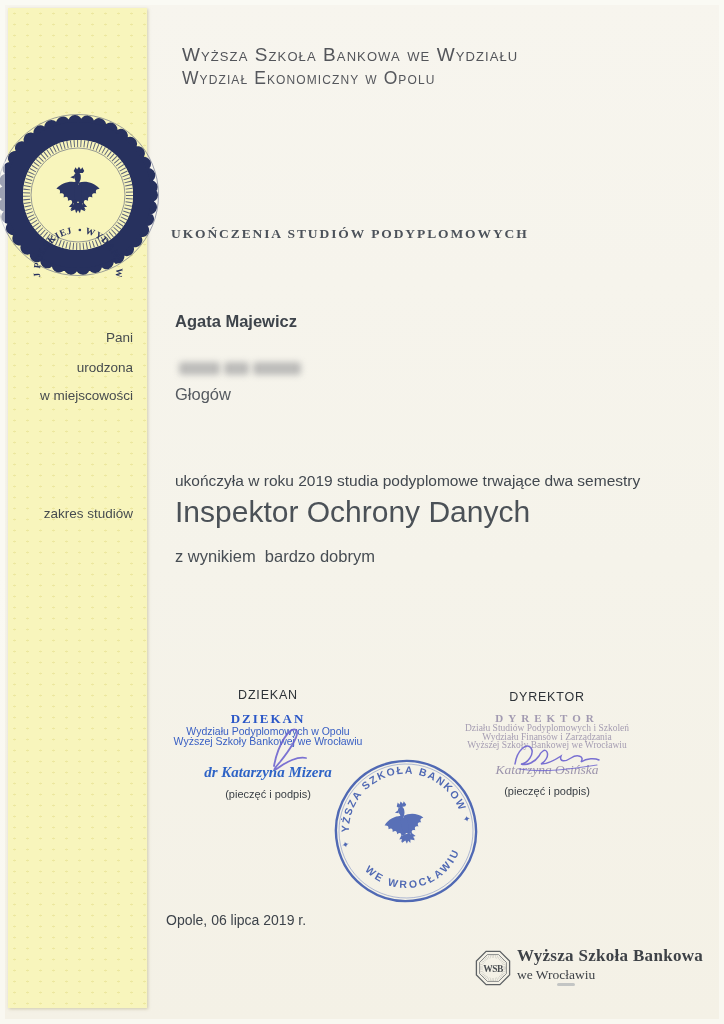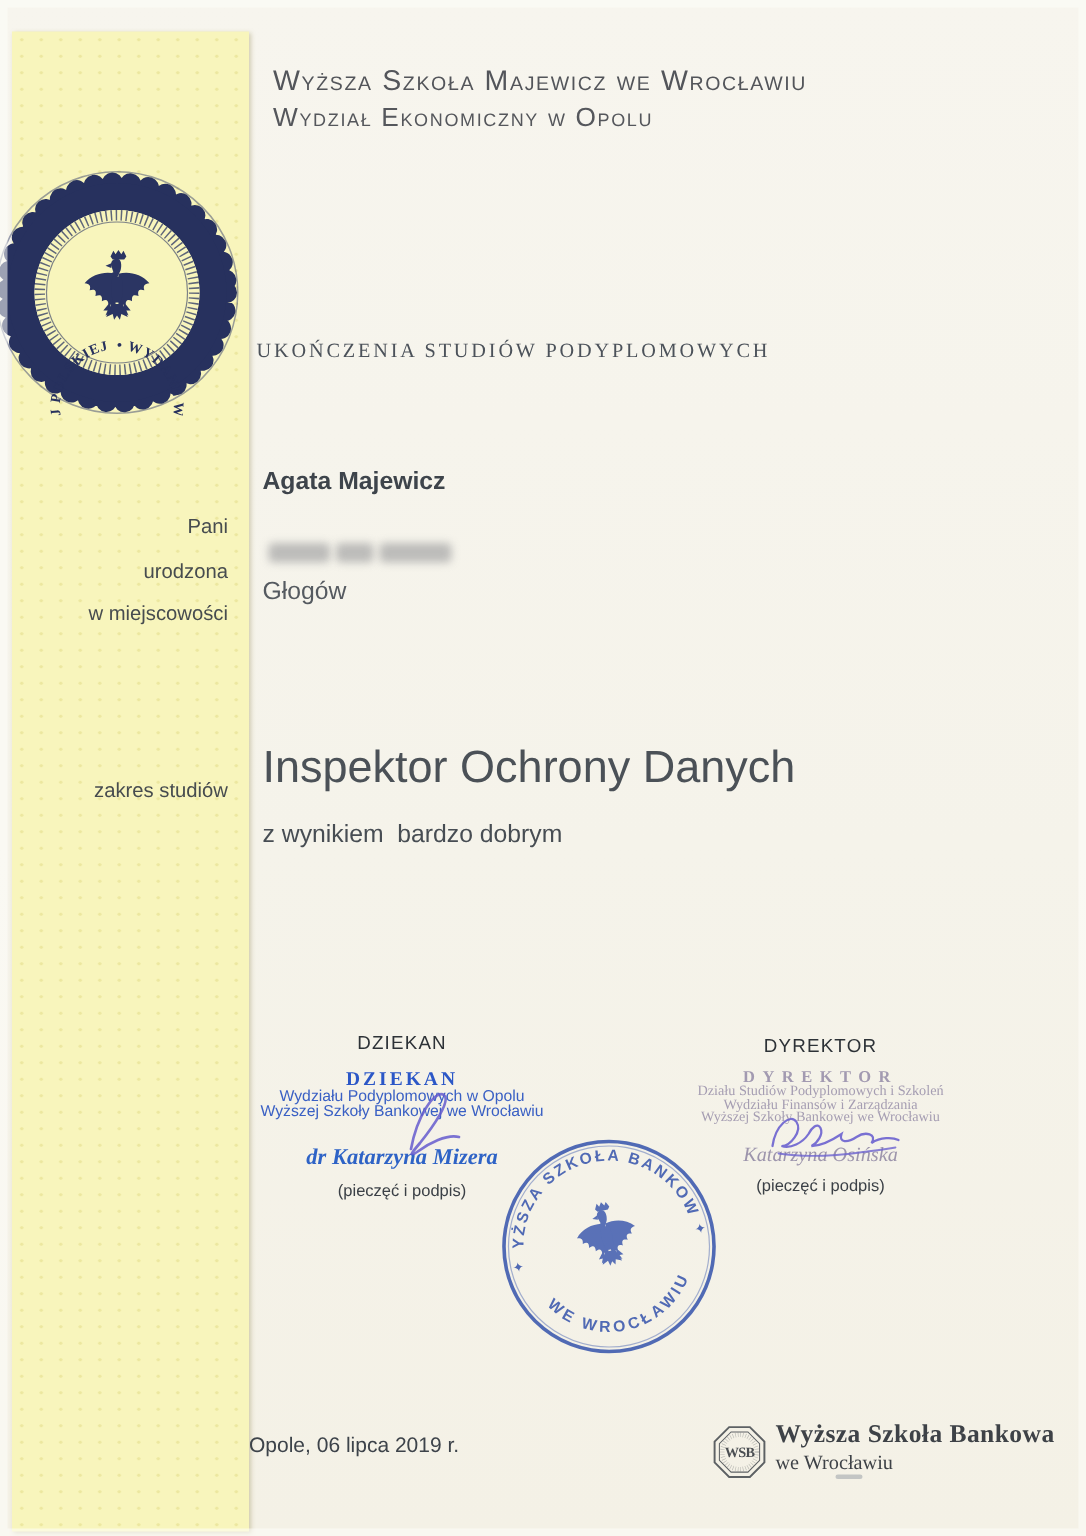--- a/index.html
+++ b/index.html
@@ -3,34 +3,34 @@
 <meta charset="utf-8">
 <style>
   html,body{margin:0;padding:0;background:#e8e6de;}
   .page{position:relative;width:724px;height:1024px;overflow:hidden;
         background:linear-gradient(180deg,#f7f5ee 0%,#f5f3ea 55%,#f4f1e6 100%);
         font-family:"Liberation Sans",sans-serif;color:#3f454c;}
   .page::after{content:"";position:absolute;inset:0;pointer-events:none;
         box-shadow:inset 0 0 0 5px rgba(253,253,250,.55);}
   .abs{position:absolute;}
   
-  .band{position:absolute;left:8px;top:21px;width:158px;height:1000px;
+  .band{position:absolute;left:8px;top:8px;width:139px;height:1000px;
         background-color:#f8f5bc;
         background-image:radial-gradient(#ece79f 1px,rgba(0,0,0,0) 1.3px);
         background-size:13px 11px;
         box-shadow:1px 1px 3px rgba(140,130,70,.35);}
   .band-label{position:absolute;right:14px;text-align:right;font-size:13.5px;color:#474c4f;white-space:nowrap;}
   
   .inst{position:absolute;left:182px;font-variant:small-caps;letter-spacing:1.1px;color:#5456555;}
   .inst1{top:44px;font-size:19px;color:#53555a;}
   .inst2{top:68px;font-size:17.5px;color:#55575c;}
   .title{position:absolute;left:167px;top:148px;font-family:"Liberation Serif",serif;
          font-size:70px;letter-spacing:-1px;color:#474e57;line-height:1.0;}
   .subtitle{position:absolute;left:171px;top:226px;font-family:"Liberation Serif",serif;
-         font-size:13.5px;letter-spacing:1.9px;font-weight:400;color:#4c525a;}
+         font-size:13.5px;letter-spacing:1.9px;font-weight:700;color:#4c525a;}
   
   .val{position:absolute;left:175px;color:#474d53;}
   .name{top:312px;font-size:16.5px;font-weight:600;color:#3e444b;}
   .birthplace{top:385px;font-size:16.5px;color:#555a60;}
   .completion{top:472px;font-size:15.5px;color:#42484f;}
   .program{top:495px;font-size:30px;color:#4b5157;}
   .result{top:547px;font-size:16.5px;white-space:pre;color:#474d53;}
   .blur-blob{position:absolute;height:13px;background:#a9a9a9;border-radius:3px;filter:blur(3px);opacity:.75;}
   
   .sig-block{position:absolute;width:240px;text-align:center;}
@@ -38,21 +38,21 @@
   .stamp-blue{color:#2e5ac4;font-family:"Liberation Serif",serif;}
   .dean-stamp-title{margin-top:9px;font-size:13px;font-weight:700;letter-spacing:2px;color:#2b57c7;}
   .dean-line{font-size:10.5px;line-height:9.5px;color:#3a60c4;}
   .dean-name{margin-top:18px;font-size:15px;font-style:italic;font-weight:700;color:#2e63c6;font-family:"Liberation Serif",serif;}
   .caption{margin-top:7px;font-size:11px;color:#3b4046;font-family:"Liberation Sans",sans-serif;}
   .dir-stamp-title{margin-top:8px;font-size:11px;font-weight:700;letter-spacing:5px;color:#a29ab1;font-family:"Liberation Serif",serif;}
   .dir-line{font-size:9.5px;line-height:8.6px;color:#a59db2;font-family:"Liberation Serif",serif;}
   .dir-name{margin-top:12px;font-size:13.5px;font-style:italic;color:#9d95ac;font-family:"Liberation Serif",serif;}
   .sig-ink{position:absolute;}
   
-  .date{position:absolute;left:166px;top:955px;font-size:14px;color:#3d434a;text-align:center;}
+  .date{position:absolute;left:166px;top:912px;font-size:14px;color:#3d434a;text-align:center;}
   .logo-text{position:absolute;left:517px;top:946px;font-family:"Liberation Serif",serif;color:#3e4247;}
   .logo-l1{font-size:17px;font-weight:600;letter-spacing:.3px;}
   .logo-l2{font-size:13.5px;margin-top:1px;}
   .artifact{position:absolute;left:557px;top:983px;width:18px;height:3px;background:#b7babb;border-radius:2px;opacity:.8;}
   svg{display:block;}
 </style>
 </head>
 <body>
 
 <div class="page">
@@ -90,31 +90,32 @@
       <circle cx="82" cy="82" r="51.5" fill="none" stroke="#2b3563" stroke-width="7" stroke-dasharray="1 2.4" opacity=".75"></circle>
       <circle cx="82" cy="82" r="47" fill="none" stroke="#2b3563" stroke-width=".8" opacity=".6"></circle>
       <path id="emblemTextPath" d="M82,120 A38,38 0 1 1 81.95,120" fill="none"></path>
       <text font-family="Liberation Serif,serif" font-size="9.5" font-weight="700" letter-spacing=".6" fill="#27315e">
         <textPath href="#emblemTextPath">• WYDANE W RZECZYPOSPOLITEJ POLSKIEJ</textPath>
       </text>
       <use href="#eagle" x="58" y="53" width="48" height="58" style="color:#2b3563"></use>
     </g>
   </svg>
 
-  <div class="inst inst1">Wyższa Szkoła Majewicz we Wrocławiu</div>
+  <div class="inst inst1">Wyższa Szkoła Bankowa we Wydziału</div>
   <div class="inst inst2">Wydział Ekonomiczny w Opolu</div>
 
   <div class="subtitle">UKOŃCZENIA STUDIÓW PODYPLOMOWYCH</div>
 
   <div class="val name">Agata Majewicz</div>
   <div class="blur-blob" style="left:179px;top:362px;width:41px"></div>
   <div class="blur-blob" style="left:224px;top:362px;width:25px"></div>
   <div class="blur-blob" style="left:253px;top:362px;width:48px"></div>
   <div class="val birthplace">Głogów</div>
 
+  <div class="val completion">ukończyła w roku 2019 studia podyplomowe trwające dwa semestry</div>
   <div class="val result">z wynikiem  bardzo dobrym</div>
   <div class="val program">Inspektor Ochrony Danych</div>
 
   <div class="sig-block" style="left:148px;top:688px">
     <div class="sig-heading">DZIEKAN</div>
     <div class="dean-stamp-title stamp-blue">DZIEKAN</div>
     <div class="dean-line">Wydziału Podyplomowych w Opolu</div>
     <div class="dean-line">Wyższej Szkoły Bankowej we Wrocławiu</div>
     <svg class="sig-ink" style="left:96px;top:34px" width="78" height="48" viewBox="0 0 78 48">
       <path d="M30,44 C34,22 46,4 52,8 C57,12 44,30 36,40 C30,47 28,50 34,46 C42,40 54,34 62,36" fill="none" stroke="#655cce" stroke-width="1.8" opacity=".85" stroke-linecap="round"></path>

